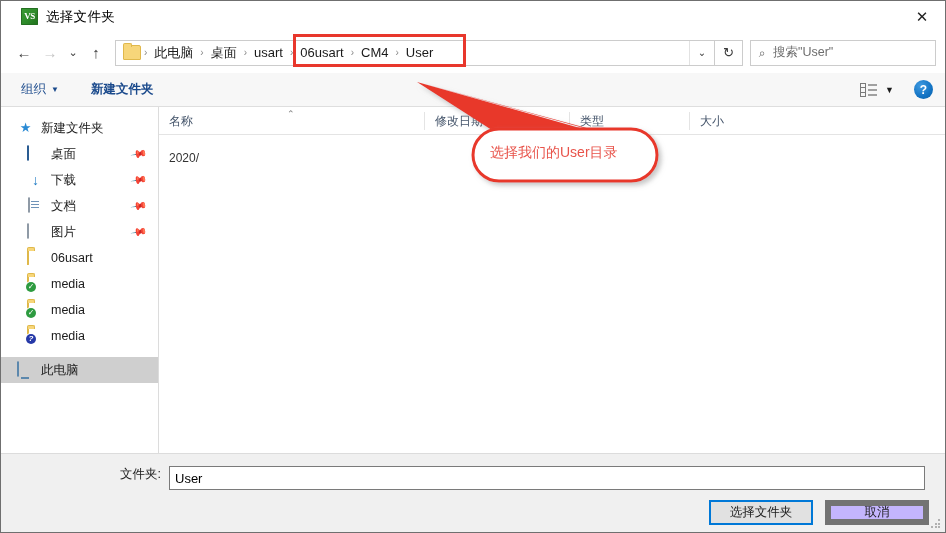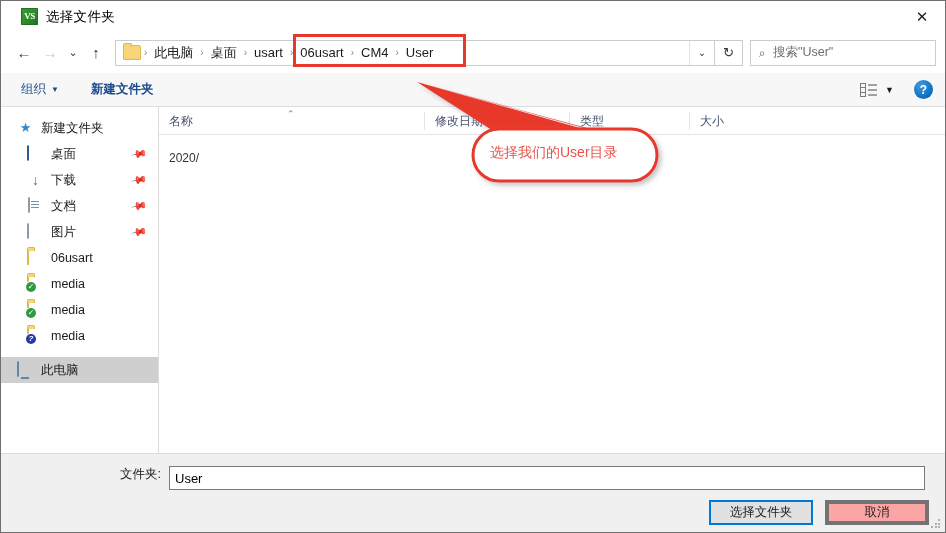--- a/index.html
+++ b/index.html
@@ -548,22 +548,22 @@
     right: 16px;
     top: 46px;
     display: flex;
     gap: 12px;
   }
   .btn {
     width: 104px;
     height: 25px;
     font-size: 12.5px;
     color: #1b1b1b;
-    background: #fca5a5;
-    border: 4px solid #737373;
+    background: #c4b5fd;
+    border: 6px solid #737373;
     display: flex;
     align-items: center;
     justify-content: center;
     box-sizing: border-box;
   }
   .btn.primary {
     background: #e1e1e1;
     border: 2px solid #0078d7;
   }
   .grip {

